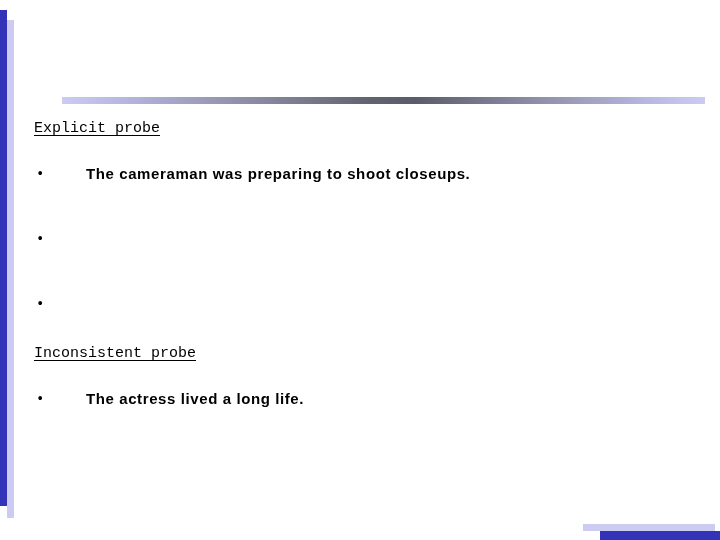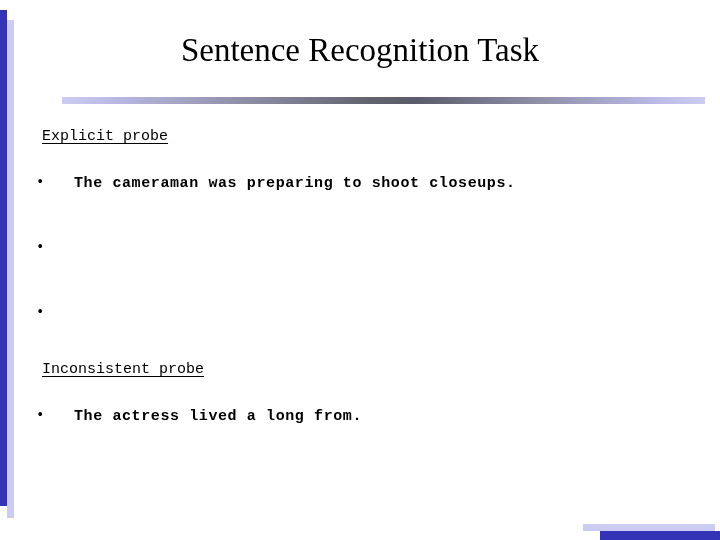--- a/index.html
+++ b/index.html
@@ -94,21 +94,21 @@
   .content {
     position: absolute;
     left: 0;
     top: 112px;
     width: 720px;
   }
   .section {
     position: relative;
   }
   .section-heading {
-    margin: 12px;
+    margin: 4px;
     padding: 0 0 0 30px;
     font-family: "Liberation Mono", "DejaVu Sans Mono", monospace;
     font-size: 15px;
     font-weight: normal;
     color: #000000;
     line-height: 26px;
     height: 26px;
   }
   .section-heading .underline-text {
     text-decoration: underline;
@@ -128,41 +128,40 @@
     top: 0;
     width: 10px;
     height: 26px;
     line-height: 26px;
     font-family: "Liberation Mono", "DejaVu Sans Mono", monospace;
     font-size: 14px;
     color: #000000;
   }
   .bullet-text {
     display: inline-block;
-    margin-left: 38px;
-    font-family: Liberation Mono, monospace;
+    margin-left: 50px;
+    font-family: Liberation Sans, sans-serif;
     font-size: 15px;
     font-weight: bold;
     color: #000000;
     letter-spacing: 0.6px;
     white-space: nowrap;
   }
   .section-gap {
     height: 20px;
   }
 </style>
 </head>
 <body>
 
 <div class="slide">
 
   <div class="edge-bar-dark"></div>
   <div class="edge-bar-light"></div>
 
-  <div class="title">Sentence Recognition Task</div>
 
   <div class="rule"></div>
 
   <div class="content">
 
     <div class="section">
       <div class="section-heading"><span class="underline-text">Explicit probe</span></div>
       <div class="bullet-row">
         <span class="bullet-marker">•</span>
         <span class="bullet-text">The cameraman was preparing to shoot closeups.</span>
@@ -184,21 +183,21 @@
         <span class="bullet-marker">•</span>
       </div>
     </div>
 
     <div class="section-gap"></div>
 
     <div class="section">
       <div class="section-heading"><span class="underline-text">Inconsistent probe</span></div>
       <div class="bullet-row">
         <span class="bullet-marker">•</span>
-        <span class="bullet-text">The actress lived a long from.</span>
+        <span class="bullet-text">The actress lived a long life.</span>
       </div>
     </div>
 
   </div>
 
   <div class="footer-bar-light"></div>
   <div class="footer-bar-dark"></div>
 
 </div>
 

